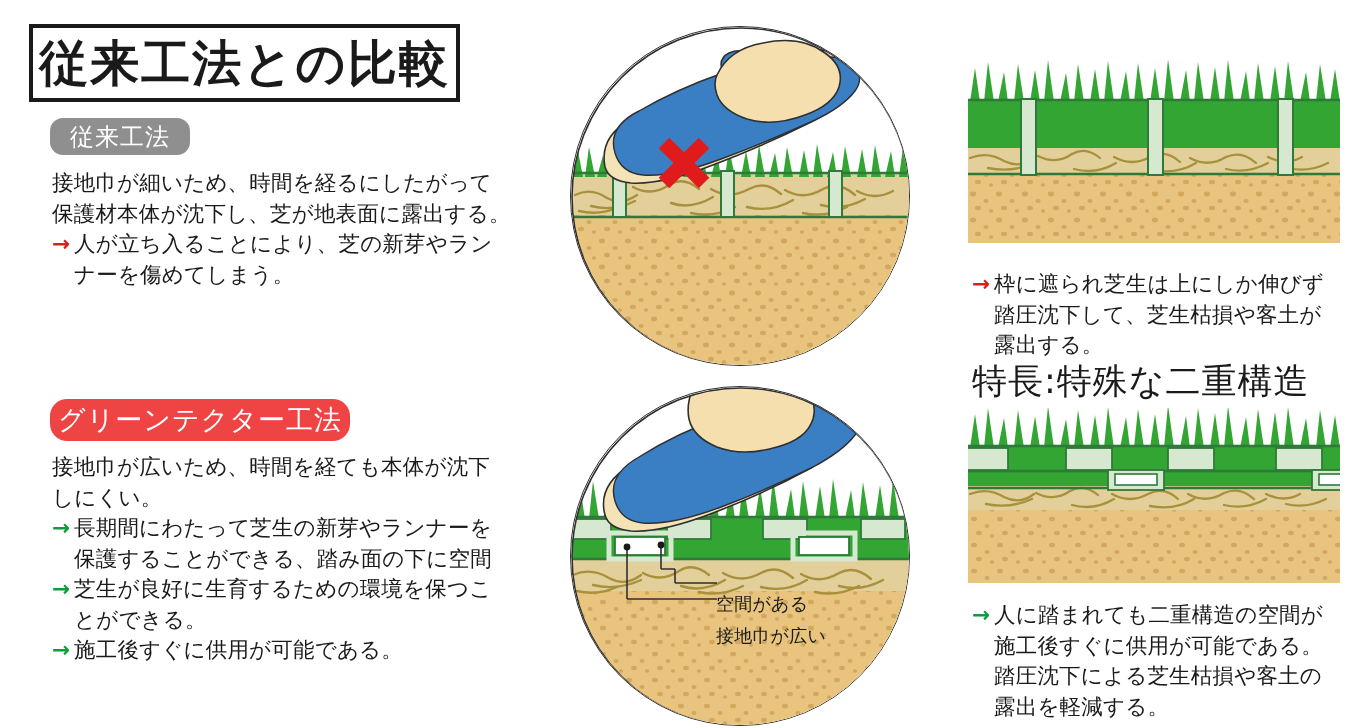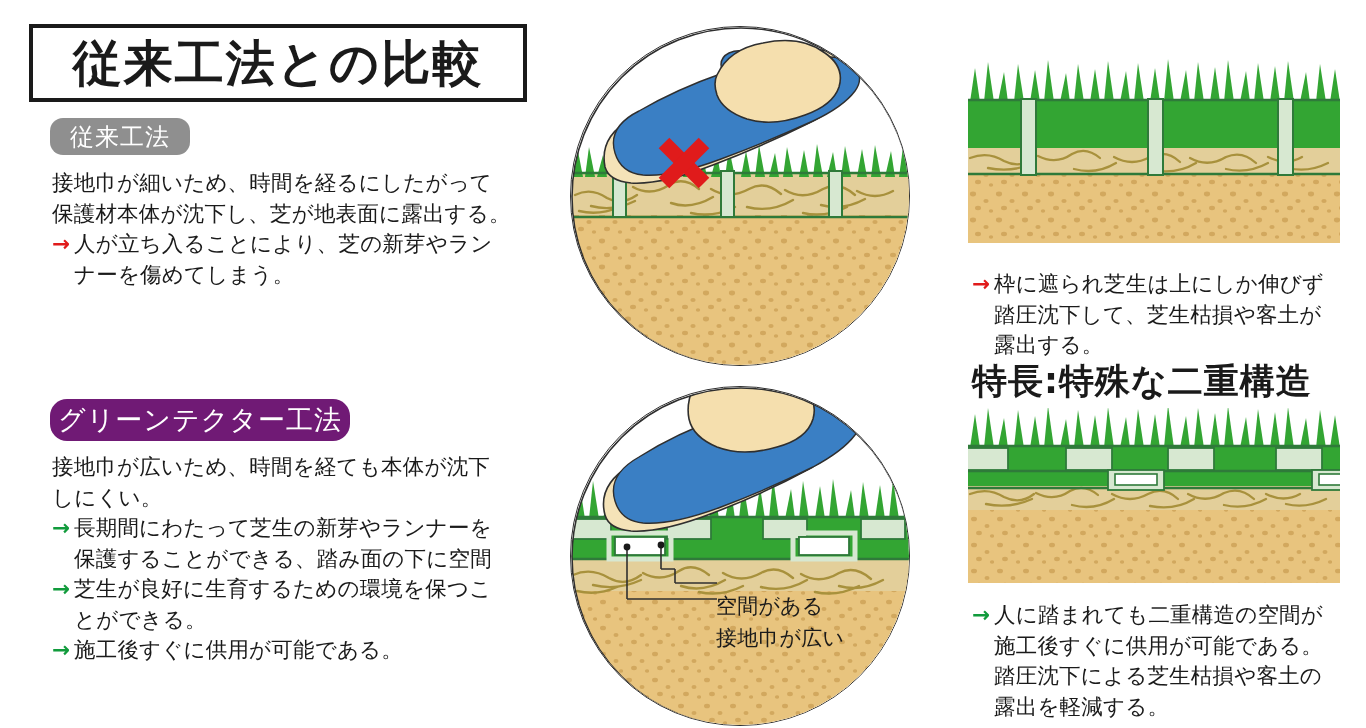--- a/index.html
+++ b/index.html
@@ -8,41 +8,41 @@
     background:#ffffff;
     font-family:"DejaVu Sans","Liberation Sans",sans-serif;
     color:#1a1a1a;
     overflow:hidden;
     position:relative;
   }
   .page{position:relative;width:1366px;height:728px;}
 
   
   .title-box{
-    position:absolute;left:29px;top:24px;width:498px;height:78px;
+    position:absolute;left:29px;top:24px;width:431px;height:78px;
     border:4px solid #1a1a1a;background:#fff;
     display:flex;align-items:center;justify-content:center;
     box-sizing:border-box;
   }
   .title-box .title-text{
     font-size:49px;font-weight:700;letter-spacing:2px;color:#1a1a1a;
     line-height:1;white-space:nowrap;
   }
 
   .badge{
     position:absolute;display:inline-flex;align-items:center;justify-content:center;
     color:#ffffff;white-space:nowrap;box-sizing:border-box;
   }
   .badge-gray{
     left:50px;top:118px;width:140px;height:37px;border-radius:13px;
     background:#8f8f8f;font-size:24px;font-weight:500;letter-spacing:1px;align-items:center;
   }
   .badge-green{
     left:50px;top:399px;width:300px;height:42px;border-radius:17px;
-    background:#701a75;font-size:27px;font-weight:500;letter-spacing:1px;
+    background:#ef4444;font-size:27px;font-weight:500;letter-spacing:1px;
   }
 
   .para{
     position:absolute;font-size:21.5px;line-height:1.42;color:#1a1a1a;
     letter-spacing:0.2px;
   }
   .para .ln{display:block;white-space:nowrap;}
   .para .ln.ind{padding-left:22px;}
   .arrow{font-weight:700;display:inline-block;width:22px;margin-left:-22px;}
   .arrow.red{color:#e01b1b;}
@@ -59,29 +59,29 @@
   .circle-top{left:570px;top:26px;width:340px;height:340px;}
   .circle-bottom{left:570px;top:386px;width:340px;height:340px;}
 
   
   .xsec{position:absolute;overflow:hidden;background:#fff;}
   .xsec-top{left:968px;top:58px;width:372px;height:185px;}
   .xsec-bottom{left:968px;top:408px;width:372px;height:175px;}
 
   .right-head{
     position:absolute;left:972px;top:358px;
-    font-size:35px;font-weight:700;letter-spacing:1px;color:#1a1a1a;
+    font-size:35px;font-weight:400;letter-spacing:1px;color:#1a1a1a;
     white-space:nowrap;
   }
   .p-right-top{left:972px;top:269px;width:380px;}
   .p-right-bottom{left:972px;top:600px;width:385px;}
 
   
   .callout{
-    position:absolute;font-size:21px;color:#1a1a1a;white-space:nowrap;
+    position:absolute;font-size:18px;color:#1a1a1a;white-space:nowrap;
     letter-spacing:0.2px;
   }
   .callout-space{left:716px;top:592px;}
   .callout-width{left:716px;top:624px;}
   svg{display:block;}
 </style>
 </head>
 <body>
 
 <div class="page">

